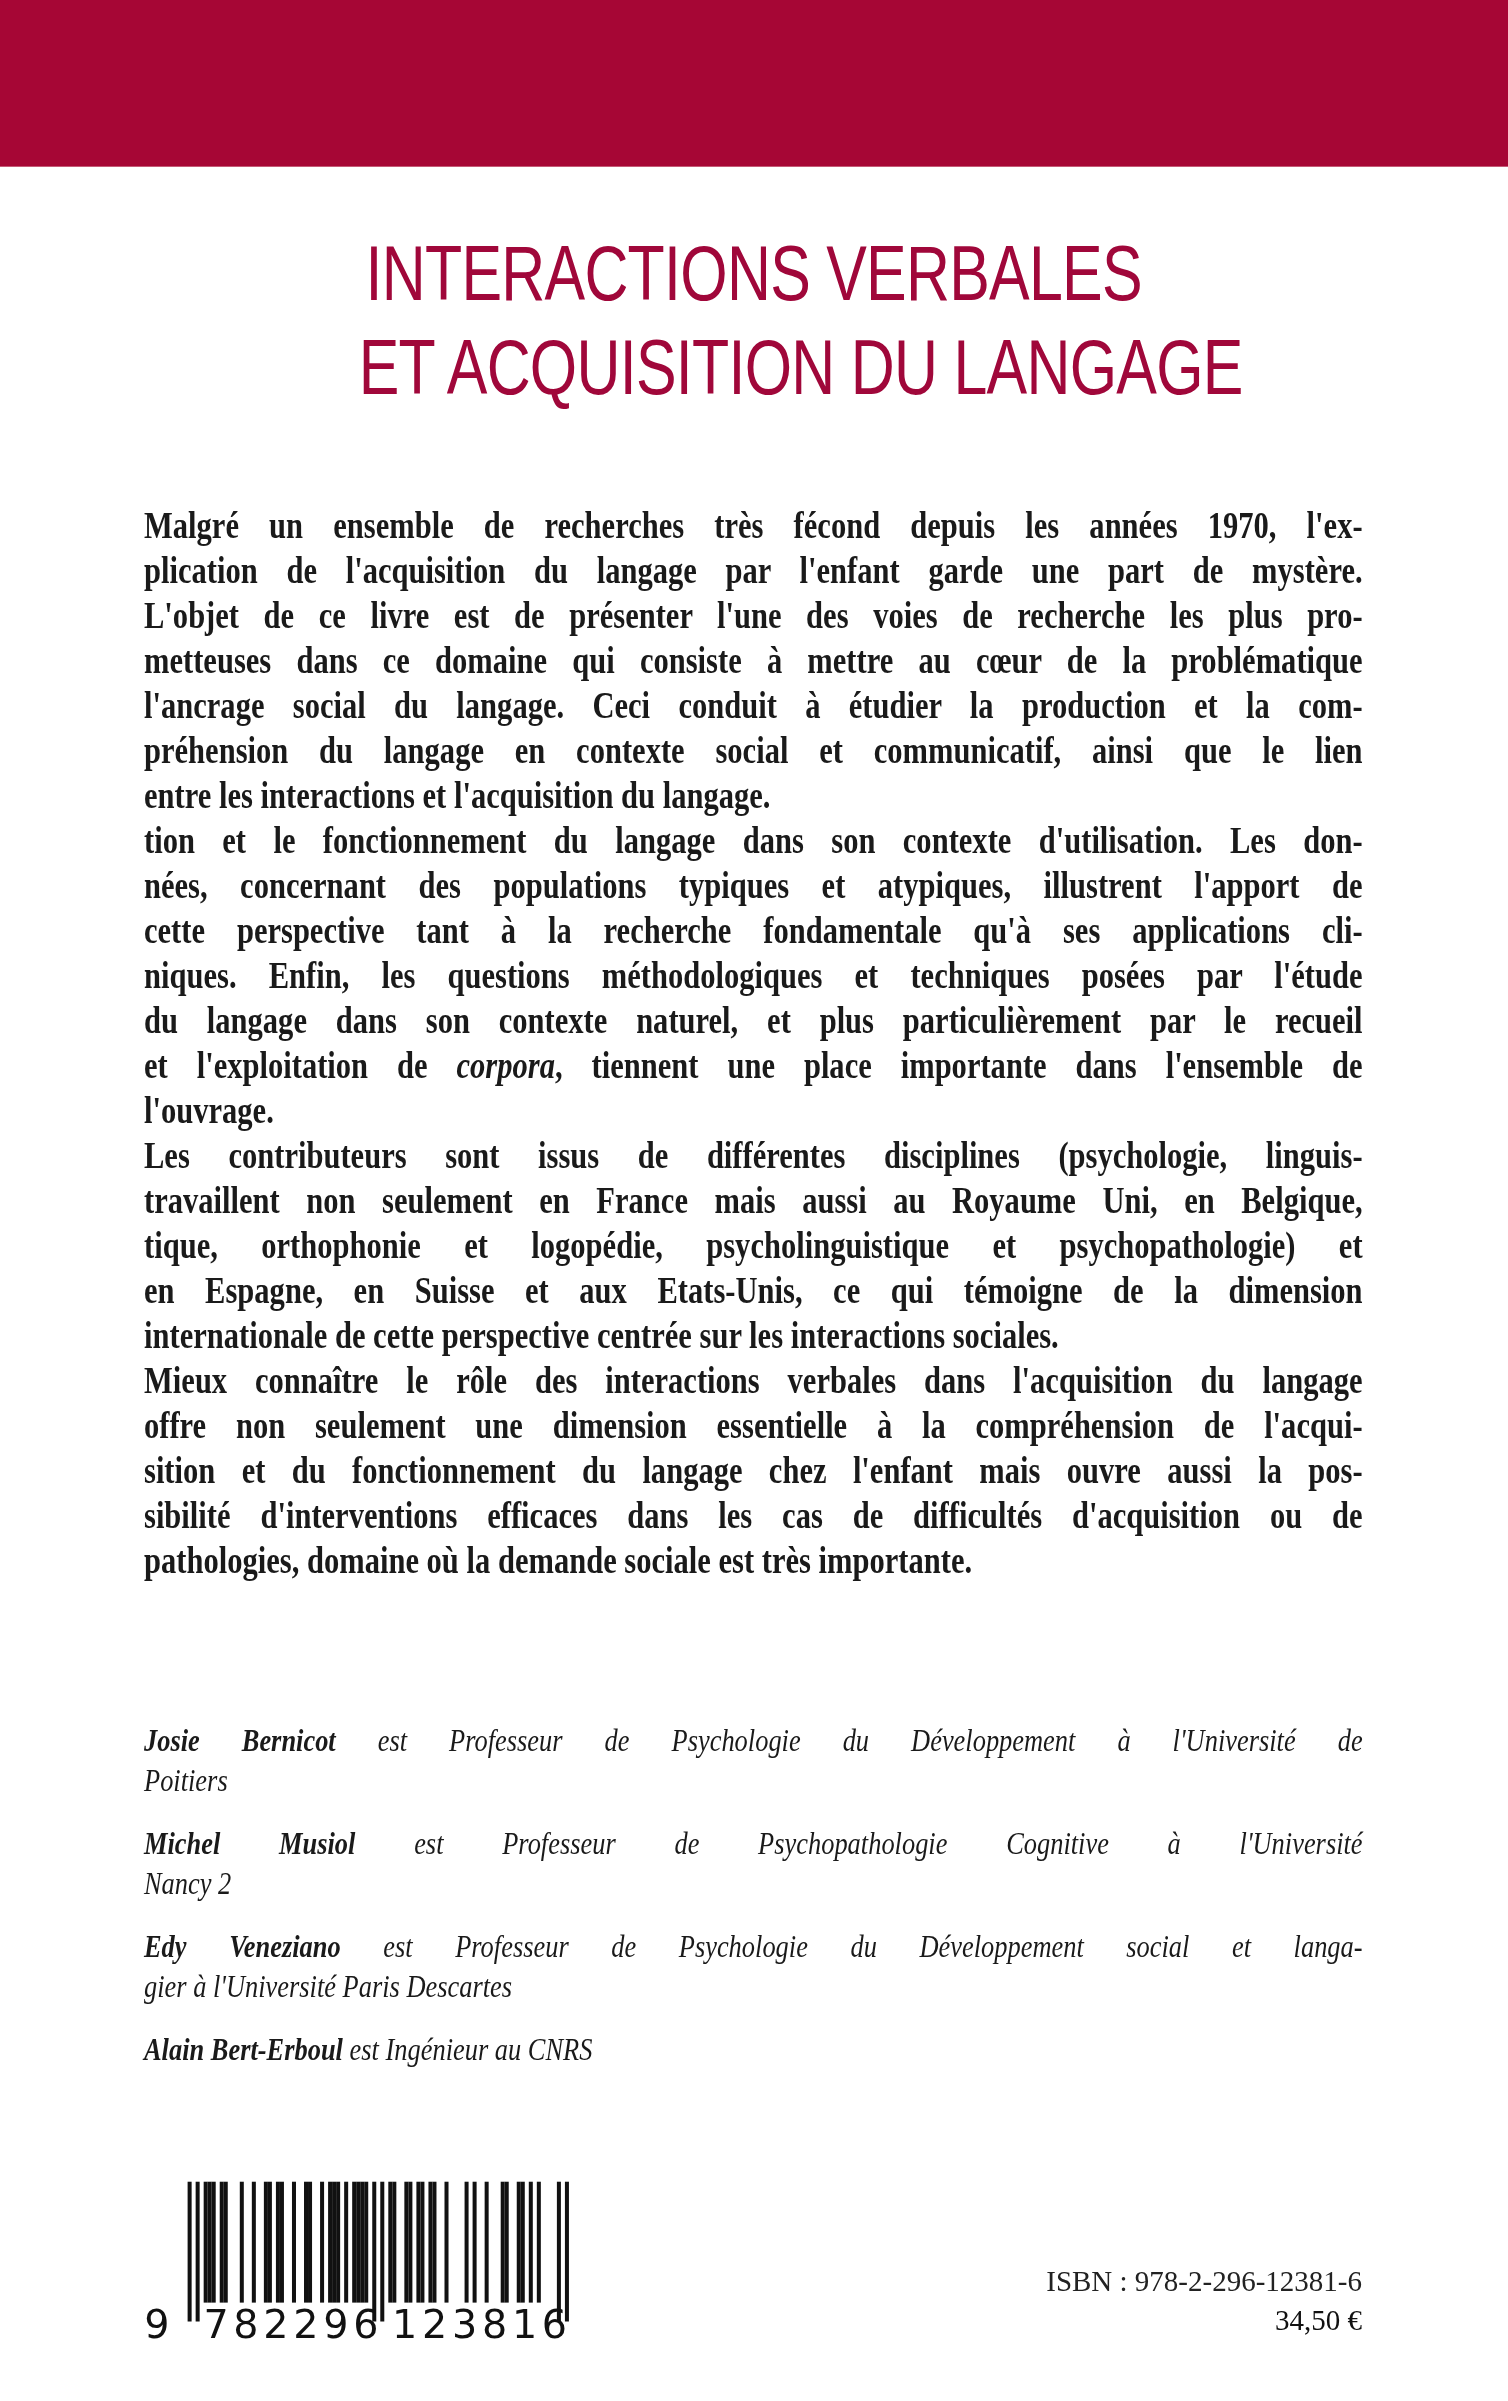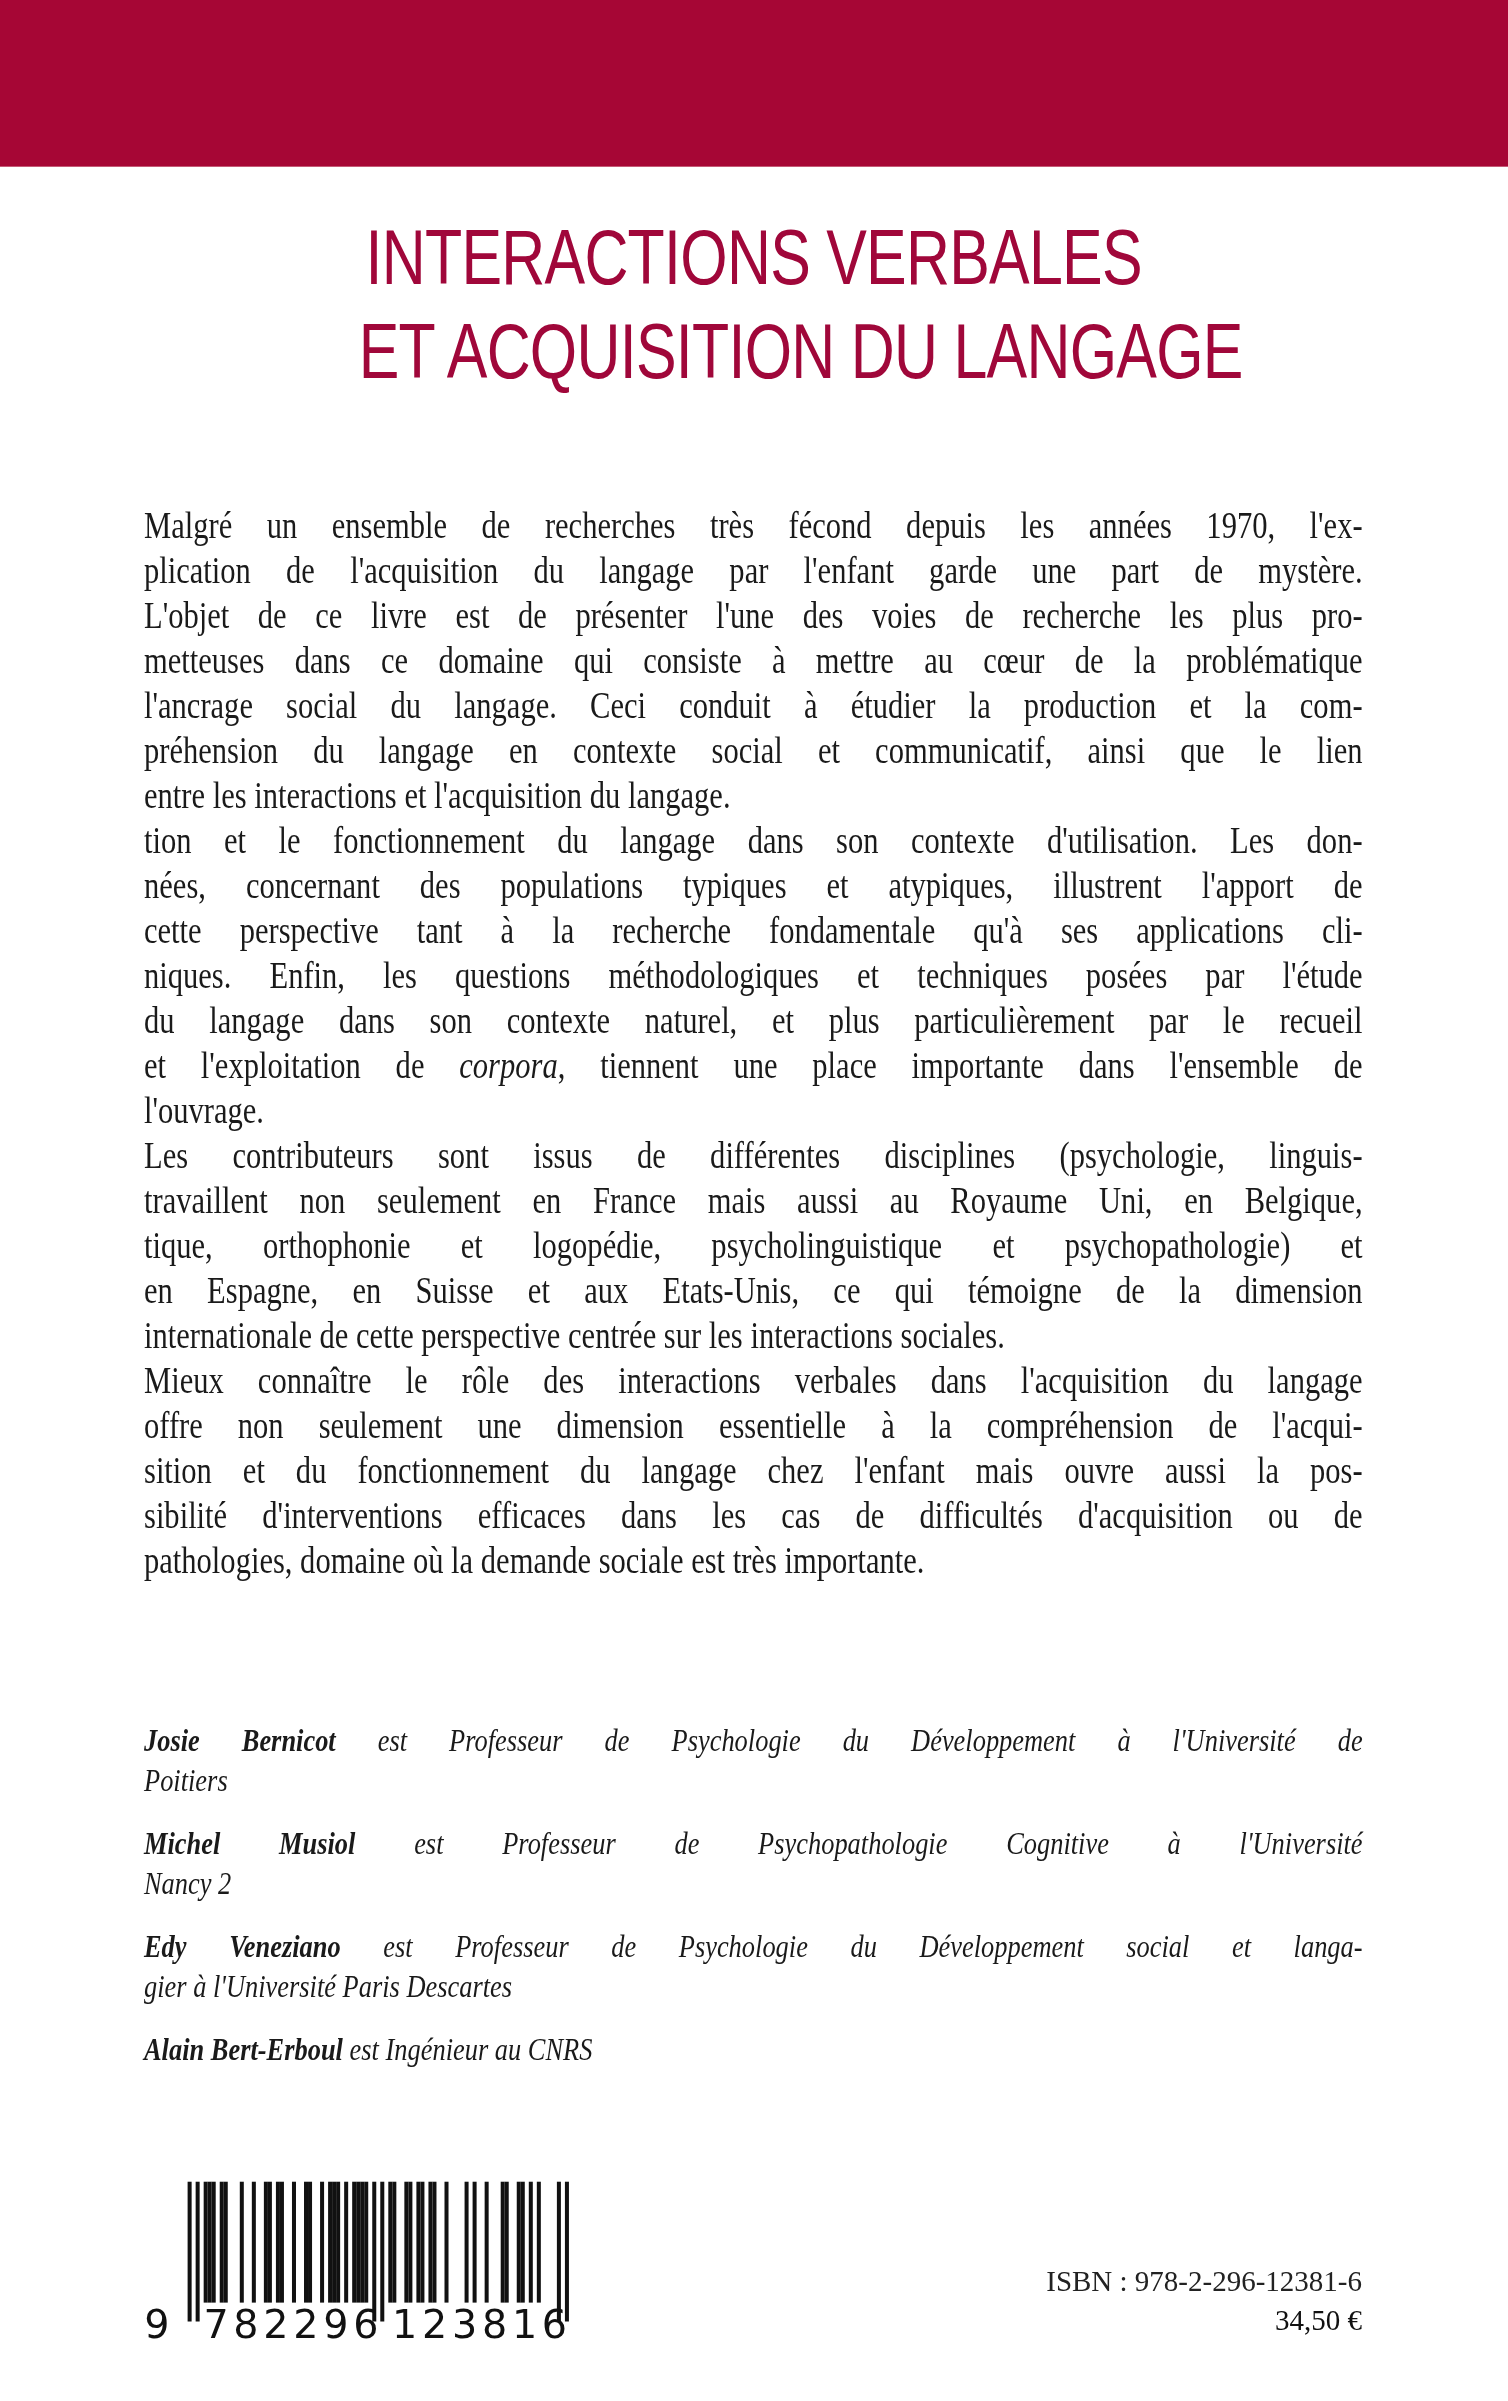--- a/index.html
+++ b/index.html
@@ -36,35 +36,37 @@
   .title-line {
     display: block;
     position: absolute;
     left: 0;
     width: 1508px;
     text-align: center;
     font-size: 78px;
     line-height: 78px;
     white-space: nowrap;
     letter-spacing: -0.9px;
+    margin-top: 16px;
   }
   .title-line span {
     display: inline-block;
     transform-origin: center;
   }
   .title-line-1 { top: 218px; }
   .title-line-1 span { transform: scaleX(0.78); }
   .title-line-2 { top: 312px; padding-left: 47px; }
   .title-line-2 span { transform: scaleX(0.78); }
 
   .body-text {
     position: absolute;
     left: 144px;
     top: 503px;
     width: 1219px;
+    font-weight: bold;
   }
   .body-line {
     height: 45px;
     line-height: 45px;
     font-size: 37px;
     white-space: nowrap;
     position: relative;
   }
   .body-line .inner {
     position: absolute;

